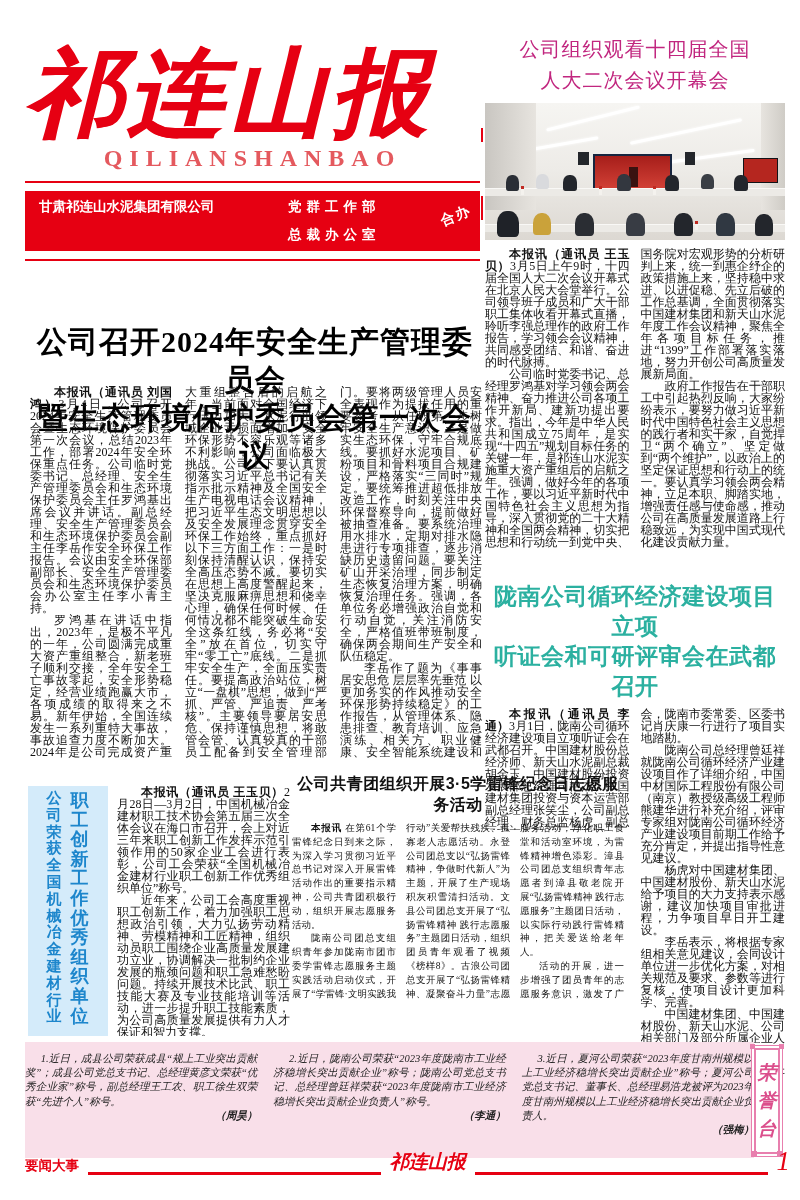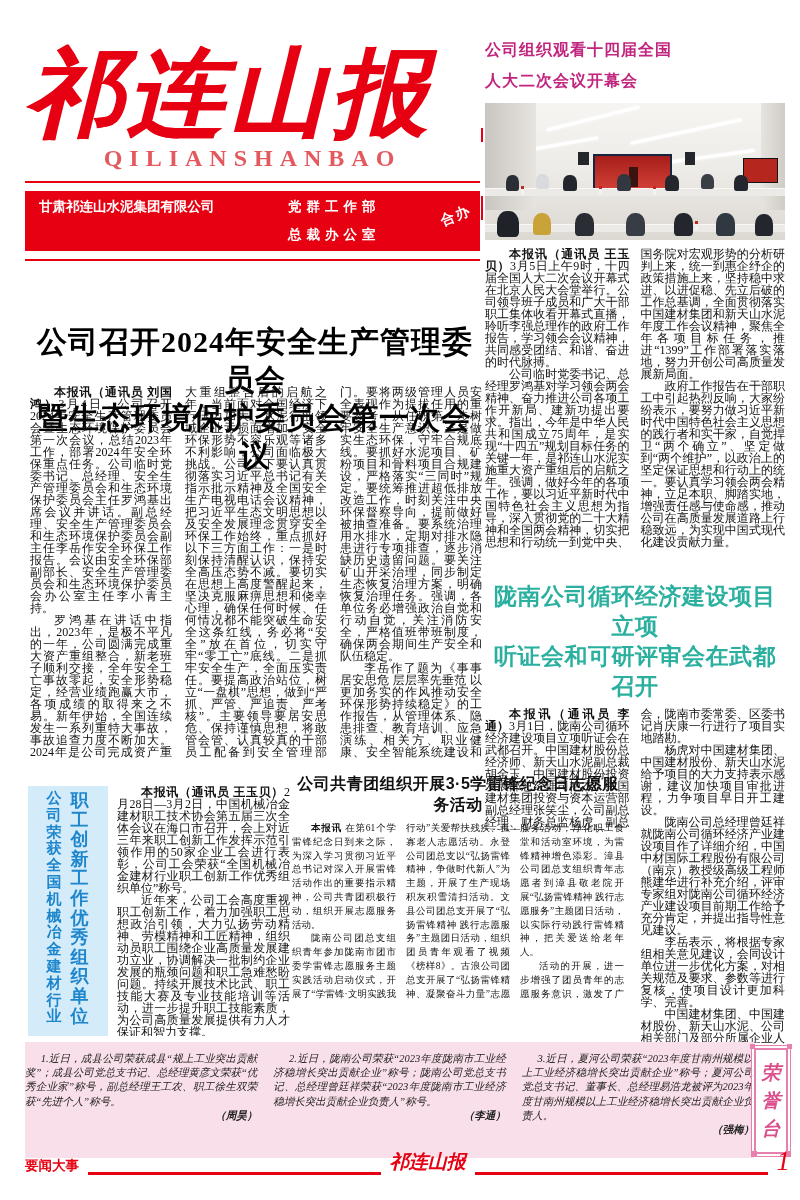--- a/index.html
+++ b/index.html
@@ -18,21 +18,21 @@
   .ib-right{flex:1;display:flex;flex-direction:column;justify-content:space-between;font-size:13.5px;font-weight:bold;letter-spacing:5px;font-family:"Liberation Sans",sans-serif;padding-left:6px;}
   .ib-joint{position:absolute;right:8px;top:16px;transform:rotate(-22deg);font-size:14px;font-weight:bold;letter-spacing:2px;font-family:"Liberation Sans",sans-serif;}
   .red-seg{position:absolute;width:2px;background:#e60012;}
   
   .body-txt{font-size:12px;line-height:12px;text-align:justify;color:#111;}
   .body-txt p{margin:0;text-indent:2em;}
   .body-txt p.noind{text-indent:0;}
   .lead{font-weight:bold;}
   
   .tr-article{position:absolute;left:485px;top:34px;width:300px;}
-  .tr-head{font-family:"Liberation Sans",sans-serif;font-weight:700;font-size:16px;
+  .tr-head{text-align:center;font-family:"Liberation Sans",sans-serif;font-weight:400;font-size:20px;
            line-height:31px;color:#c1267f;letter-spacing:1px;}
   .photo{position:relative;margin-top:7px;height:137px;overflow:hidden;
          background:linear-gradient(180deg,#f6f5f2 0%,#edebe7 50%,#dcd8d2 100%);}
   .ph-wall-l{position:absolute;left:0;top:0;width:17%;height:78%;background:linear-gradient(90deg,#c9c6c1,#e7e4df);}
   .ph-wall-r{position:absolute;right:0;top:0;width:8%;height:78%;background:linear-gradient(270deg,#cfccc6,#e7e4df);}
   .ph-strip{position:absolute;height:3px;background:#fff;border-radius:2px;box-shadow:0 0 3px #fff;}
   .ph-screen{position:absolute;left:36%;top:37%;width:25%;height:27%;background:#17253f;padding:2px;}
   .ph-screen-in{width:100%;height:100%;background:linear-gradient(180deg,#a61e1a,#d8453a);position:relative;}
   .ph-screen-in:after{content:"";position:absolute;left:45%;top:30%;width:12%;height:55%;background:#3a1210;}
   .ph-tv{position:absolute;right:2.5%;top:40%;width:11%;height:17%;background:#101318;padding:1px;}
@@ -68,21 +68,21 @@
   .ln-c{width:145px;}
   .ln-c1{height:122px;overflow:hidden;}
   .ln-c2{height:372px;overflow:hidden;}
   
   .news-band{position:absolute;left:25px;top:1042px;width:729px;height:116px;background:#f9dfe9;
              box-sizing:border-box;padding:10px 0;column-count:3;column-gap:16px;overflow:hidden;
              font-style:italic;font-size:10.5px;line-height:14.2px;color:#222;text-align:justify;}
   .news-item p{margin:0;text-indent:1.5em;}
   .news-byline{display:block;text-align:right;font-weight:bold;font-style:italic;}
   
-  .honor{position:absolute;left:751px;top:1045px;width:40px;height:112px;border:1px solid #e87fae;
+  .honor{position:absolute;left:751px;top:1045px;width:32px;height:112px;border:1px solid #e87fae;
          box-sizing:border-box;padding:2px;background:#fff;}
   .honor-in{width:100%;height:100%;border:2px solid #e87fae;box-sizing:border-box;display:flex;
             align-items:center;justify-content:center;position:relative;}
   .honor-txt{width:22px;word-break:break-all;font-size:19px;line-height:28px;font-weight:900;
              color:#db4f8c;font-style:italic;text-align:center;}
   .honor:before,.honor:after,.honor-in:before,.honor-in:after{content:"";position:absolute;width:5px;height:5px;background:#e87fae;}
   .honor:before{left:-2px;top:-2px;} .honor:after{right:-2px;top:-2px;}
   .honor-in:before{left:-4px;bottom:-4px;} .honor-in:after{right:-4px;bottom:-4px;}
   
   .footer{position:absolute;left:25px;top:1148px;width:765px;display:flex;align-items:flex-end;gap:9px;}
@@ -202,22 +202,22 @@
     <div class="ln-head">
       <div>陇南公司循环经济建设项目立项</div>
       <div>听证会和可研评审会在武都召开</div>
     </div>
     <div class="ln-cols">
       <div class="ln-c ln-c1 body-txt">
         <p class="noind" style="text-indent:2em;"><b class="lead">本报讯（通讯员 李通）</b><span>3月1日，陇南公司循环经济建设项目立项听证会在武都召开。中国建材股份总经济师、新天山水泥副总裁胡金玉，中国建材股份投资发展部总经理司艳杰、中国建材集团投资与资本运营部副总经理张笑尘，公司副总经理、财务总监杨虎、副总经理李岳等参加了听证</span></p>
       </div>
       <div class="ln-c ln-c2 body-txt">
         <p class="noind">会，陇南市委常委、区委书记肖庆康一行进行了项目实地踏勘。</p>
+        <p>陇南公司总经理曾廷祥就陇南公司循环经济产业建设项目作了详细介绍，中国中材国际工程股份有限公司（南京）教授级高级工程师熊建华进行补充介绍，评审专家组对陇南公司循环经济产业建设项目前期工作给予充分肯定，并提出指导性意见建议。</p>
         <p>杨虎对中国建材集团、中国建材股份、新天山水泥给予项目的大力支持表示感谢，建议加快项目审批进程，力争项目早日开工建设。</p>
-        <p>陇南公司总经理曾廷祥就陇南公司循环经济产业建设项目作了详细介绍，中国中材国际工程股份有限公司（南京）教授级高级工程师熊建华进行补充介绍，评审专家组对陇南公司循环经济产业建设项目前期工作给予充分肯定，并提出指导性意见建议。</p>
         <p>李岳表示，将根据专家组相关意见建议，会同设计单位进一步优化方案，对相关规范及要求、参数等进行复核，使项目设计更加科学、完善。</p>
         <p>中国建材集团、中国建材股份、新天山水泥、公司相关部门及部分所属企业人员参加了立项听证会。</p>
         <p class="noind" style="text-indent:2em;"><b class="lead">又讯</b><span> 同日，陇南公司循环经济产业建设项目可研评审会在武都召开。</span></p>
       </div>
     </div>
   </section>
 
   <section class="news-band">
     <div class="news-item">
       <p>1.近日，成县公司荣获成县“规上工业突出贡献奖”；成县公司党总支书记、总经理黄彦文荣获“优秀企业家”称号，副总经理王工农、职工徐生双荣获“先进个人”称号。</p>

